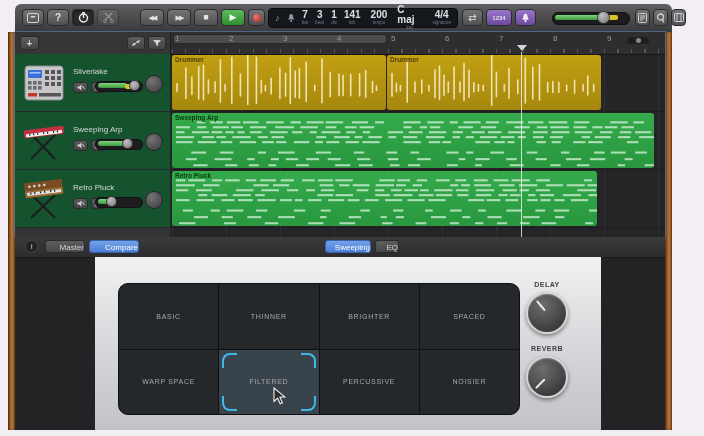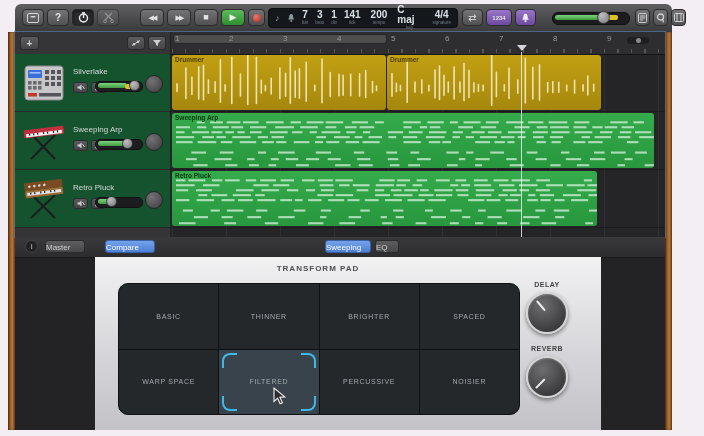--- a/index.html
+++ b/index.html
@@ -57,21 +57,21 @@
   .region svg{position:absolute;left:0;top:0;}
   #reg-d1{left:157px;top:23px;width:214px;height:55px;}
   #reg-d2{left:372px;top:23px;width:214px;height:55px;}
   #reg-arp{left:157px;top:81px;width:482px;height:55px;}
   #reg-pluck{left:157px;top:139px;width:425px;height:55px;}
   #playhead-line{position:absolute;left:506px;top:20px;width:1px;height:185px;background:rgba(245,245,245,.8);z-index:5;}
   #playhead-tri{position:absolute;left:502px;top:13px;width:0;height:0;border-left:5px solid transparent;border-right:5px solid transparent;border-top:6px solid #d2d5d9;z-index:6;}
   
   #bpanel{left:15px;top:237px;width:650px;height:193px;background:#232325;overflow:hidden;}
   #bp-header{position:absolute;left:0;top:0;right:0;height:20px;background:linear-gradient(#3a3a3c,#2c2c2e);border-bottom:1px solid #1a1a1c;}
-  .bp-btn{position:absolute;top:3px;height:13px;border-radius:3px;background:linear-gradient(#5e5e60,#474749);color:#d2d2d4;font-size:8px;line-height:13px;text-align:left;border:1px solid #2a2a2c;box-sizing:border-box;}
+  .bp-btn{position:absolute;top:3px;height:13px;border-radius:3px;background:linear-gradient(#5e5e60,#474749);color:#d2d2d4;font-size:8px;line-height:13px;text-align:right;border:1px solid #2a2a2c;box-sizing:border-box;}
   .bp-btn.blue{background:linear-gradient(#74a2ea,#4c7fd6);color:#fff;border-color:#3a62a8;}
   #info-btn{position:absolute;left:10px;top:3px;width:13px;height:13px;border-radius:50%;background:#222224;border:1px solid #444;color:#9a9a9c;font-size:8px;font-weight:bold;text-align:center;line-height:12px;box-sizing:border-box;}
   #metal{position:absolute;left:80px;top:20px;width:506px;height:173px;background:linear-gradient(180deg,#f1f1f2,#d6d6da 55%,#c3c3c7);}
   #pad-title{position:absolute;left:103px;top:27px;width:400px;text-align:center;font-size:8px;font-weight:bold;color:#4e4e50;letter-spacing:1px;}
   #pads{position:absolute;left:103px;top:46px;width:400px;height:130px;display:grid;grid-template-columns:repeat(4,1fr);grid-template-rows:1fr 1fr;gap:1px;background:#0e1112;border:1px solid #0e1112;border-radius:10px;overflow:hidden;}
   .pad{background:#24282b;display:flex;align-items:center;justify-content:center;position:relative;}
   .pad span{font-size:7px;color:#a3a9ad;letter-spacing:.7px;}
   .pad.active{background:#39434b;}
   .corner{position:absolute;width:15px;height:15px;border:2px solid #41b7e8;box-sizing:border-box;}
   .corner.tl{left:3px;top:3px;border-right:none;border-bottom:none;border-top-left-radius:8px;}
@@ -717,27 +717,26 @@
     </div>
 
   <div id="playhead-tri"></div>
   <div id="playhead-line"></div>
 </div>
 
 <div id="bpanel" class="abs">
   <div id="bp-header">
     <div id="info-btn">i</div>
     <div class="bp-btn" style="left:30px;width:40px;">Master</div>
-    <div class="bp-btn blue" style="left:90px;width:50px;">Compare</div>
+    <div class="bp-btn blue" style="left:74px;width:50px;">Compare</div>
     <div class="bp-btn blue" style="left:310px;width:46px;">Sweeping</div>
     <div class="bp-btn" style="left:360px;width:24px;">EQ</div>
   </div>
 
   <div id="metal"></div>
-  <div id="pad-title">TRANSFORM PAD</div>
 
   <div id="pads">
     <div class="pad">
         <span>BASIC</span>
       </div>
     <div class="pad">
         <span>THINNER</span>
       </div>
     <div class="pad">
         <span>BRIGHTER</span>

